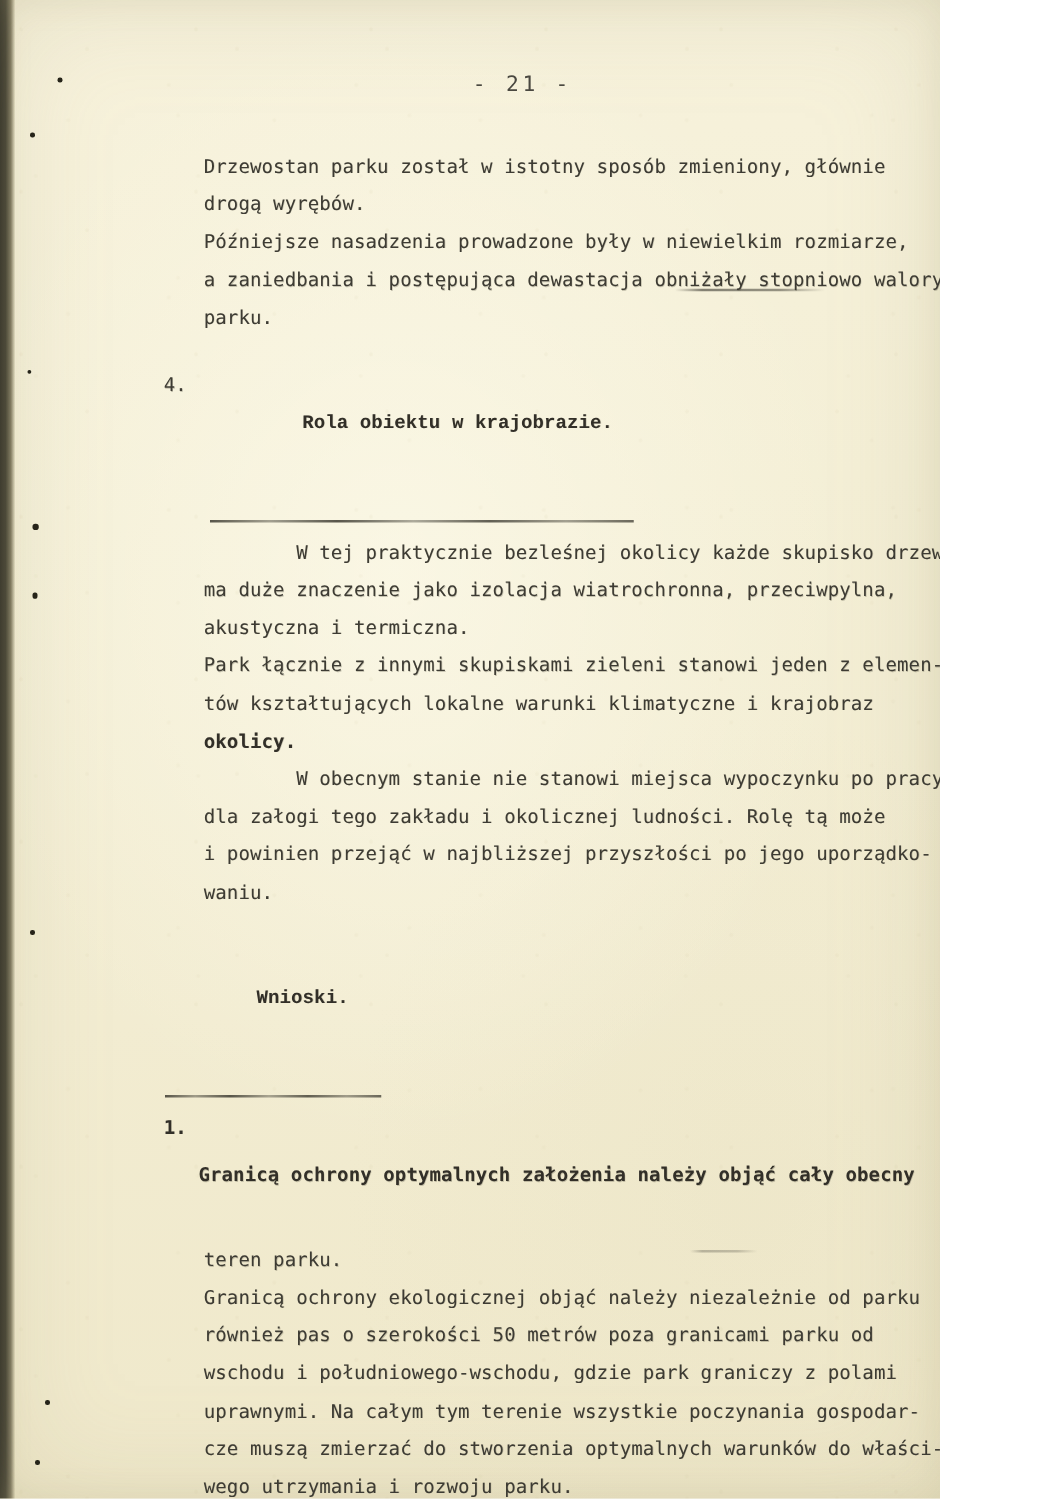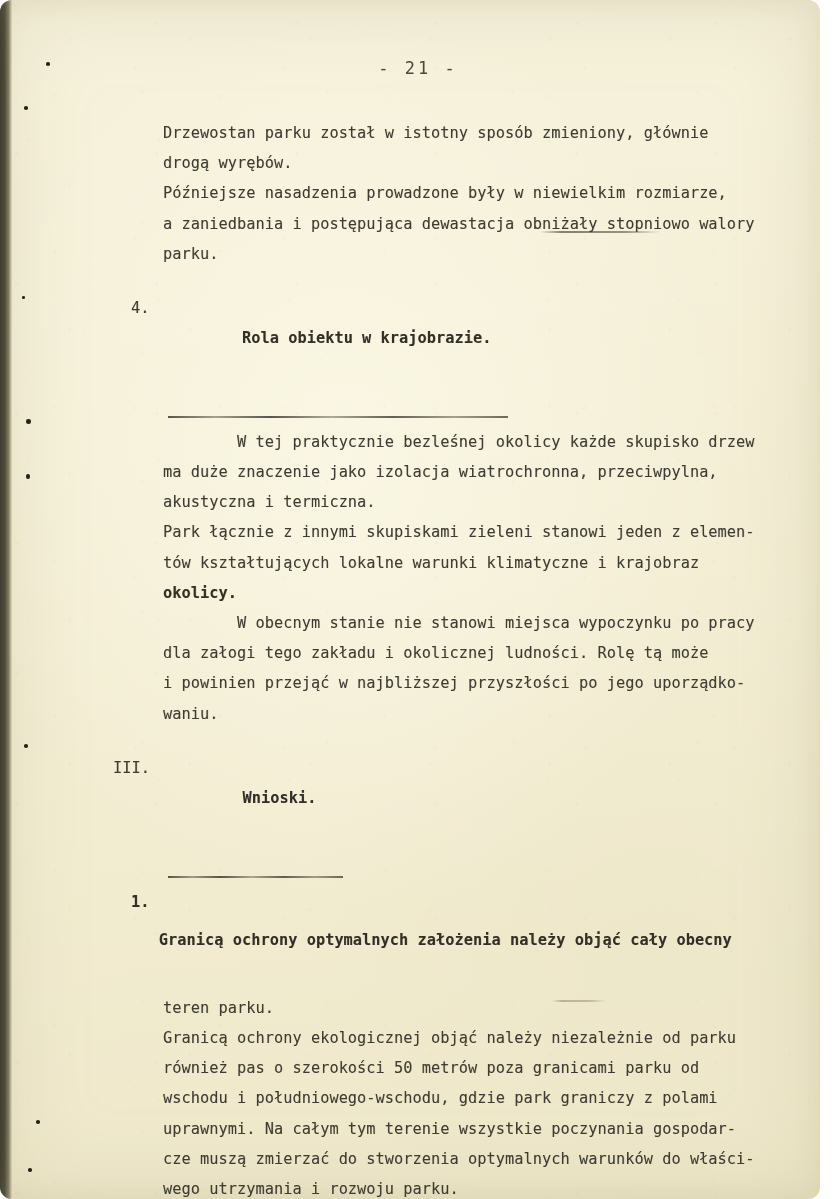--- a/index.html
+++ b/index.html
@@ -3,30 +3,29 @@
 <meta charset="utf-8">
 <style>
   html, body {
     margin: 0;
     padding: 0;
     background: #ffffff;
   }
 
   .page {
     position: relative;
-    width: 820px;
+    width: 752px;
     height: 1199px;
     overflow: hidden;
     background:
       radial-gradient(ellipse 70% 55% at 42% 38%, rgba(255,253,240,0.55) 0%, rgba(255,253,240,0) 70%),
       radial-gradient(ellipse 60% 45% at 80% 80%, rgba(231,224,192,0.30) 0%, rgba(231,224,192,0) 72%),
       linear-gradient(176deg, #f7f2dc 0%, #f4efd6 34%, #f2ecd1 66%, #efe8ca 100%);
     font-family: "DejaVu Sans Mono", "Liberation Mono", monospace;
     color: #3b3a33;
-    border-radius: 12px;
   }
 
   
   .grain {
     position: absolute;
     inset: 0;
     pointer-events: none;
     opacity: 0.5;
     background-image:
       radial-gradient(circle at 12% 18%, rgba(201,191,152,0.20) 0 1px, transparent 2px),
@@ -92,20 +91,21 @@
   .ln.ink-dark  { color: #322f28; font-weight: 600; }
 
   .gap-sm { height: 13px; }
   .gap-md { height: 24px; }
 
   
   .head {
     position: relative;
     display: inline-block;
     white-space: pre;
+    font-family: Liberation Mono, monospace;
   }
   .head .rule {
     position: absolute;
     left: 0;
     bottom: -4px;
     height: 2px;
     background: linear-gradient(90deg,
         rgba(60,58,48,0.85) 0%, rgba(60,58,48,0.45) 14%, rgba(60,58,48,0.85) 30%,
         rgba(60,58,48,0.40) 48%, rgba(60,58,48,0.80) 66%, rgba(60,58,48,0.45) 84%,
         rgba(60,58,48,0.75) 100%);
@@ -178,21 +178,20 @@
       <div class="ln ink-dark">okolicy.</div>
       <div class="ln">        W obecnym stanie nie stanowi miejsca wypoczynku po pracy</div>
       <div class="ln">dla załogi tego zakładu i okolicznej ludności. Rolę tą może</div>
       <div class="ln">i powinien przejąć w najbliższej przyszłości po jego uporządko-</div>
       <div class="ln">waniu.</div>
     </div>
 
     <div class="gap-md"></div>
 
     <div class="hang" style="margin-left:-50px;">
-      <span class="ln marker">III.</span>
       <span class="ln">&nbsp;&nbsp;</span>
       <span class="ln head ink-dark">
         <span>Wnioski.</span>
         <span class="rule" style="width:118%;"></span>
       </span>
     </div>
 
     <div class="gap-sm"></div>
 
     <div class="hang" style="margin-left:-32px;">

